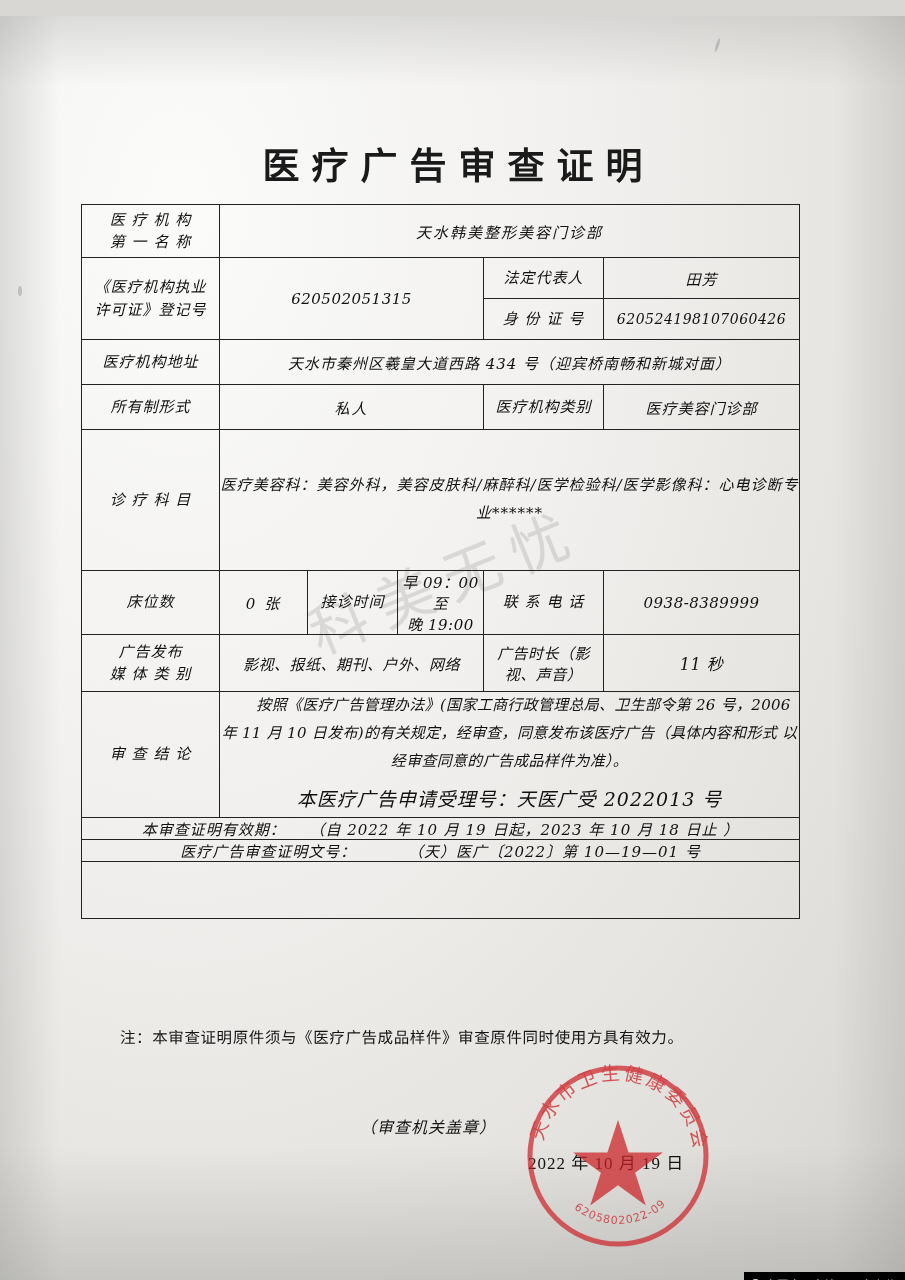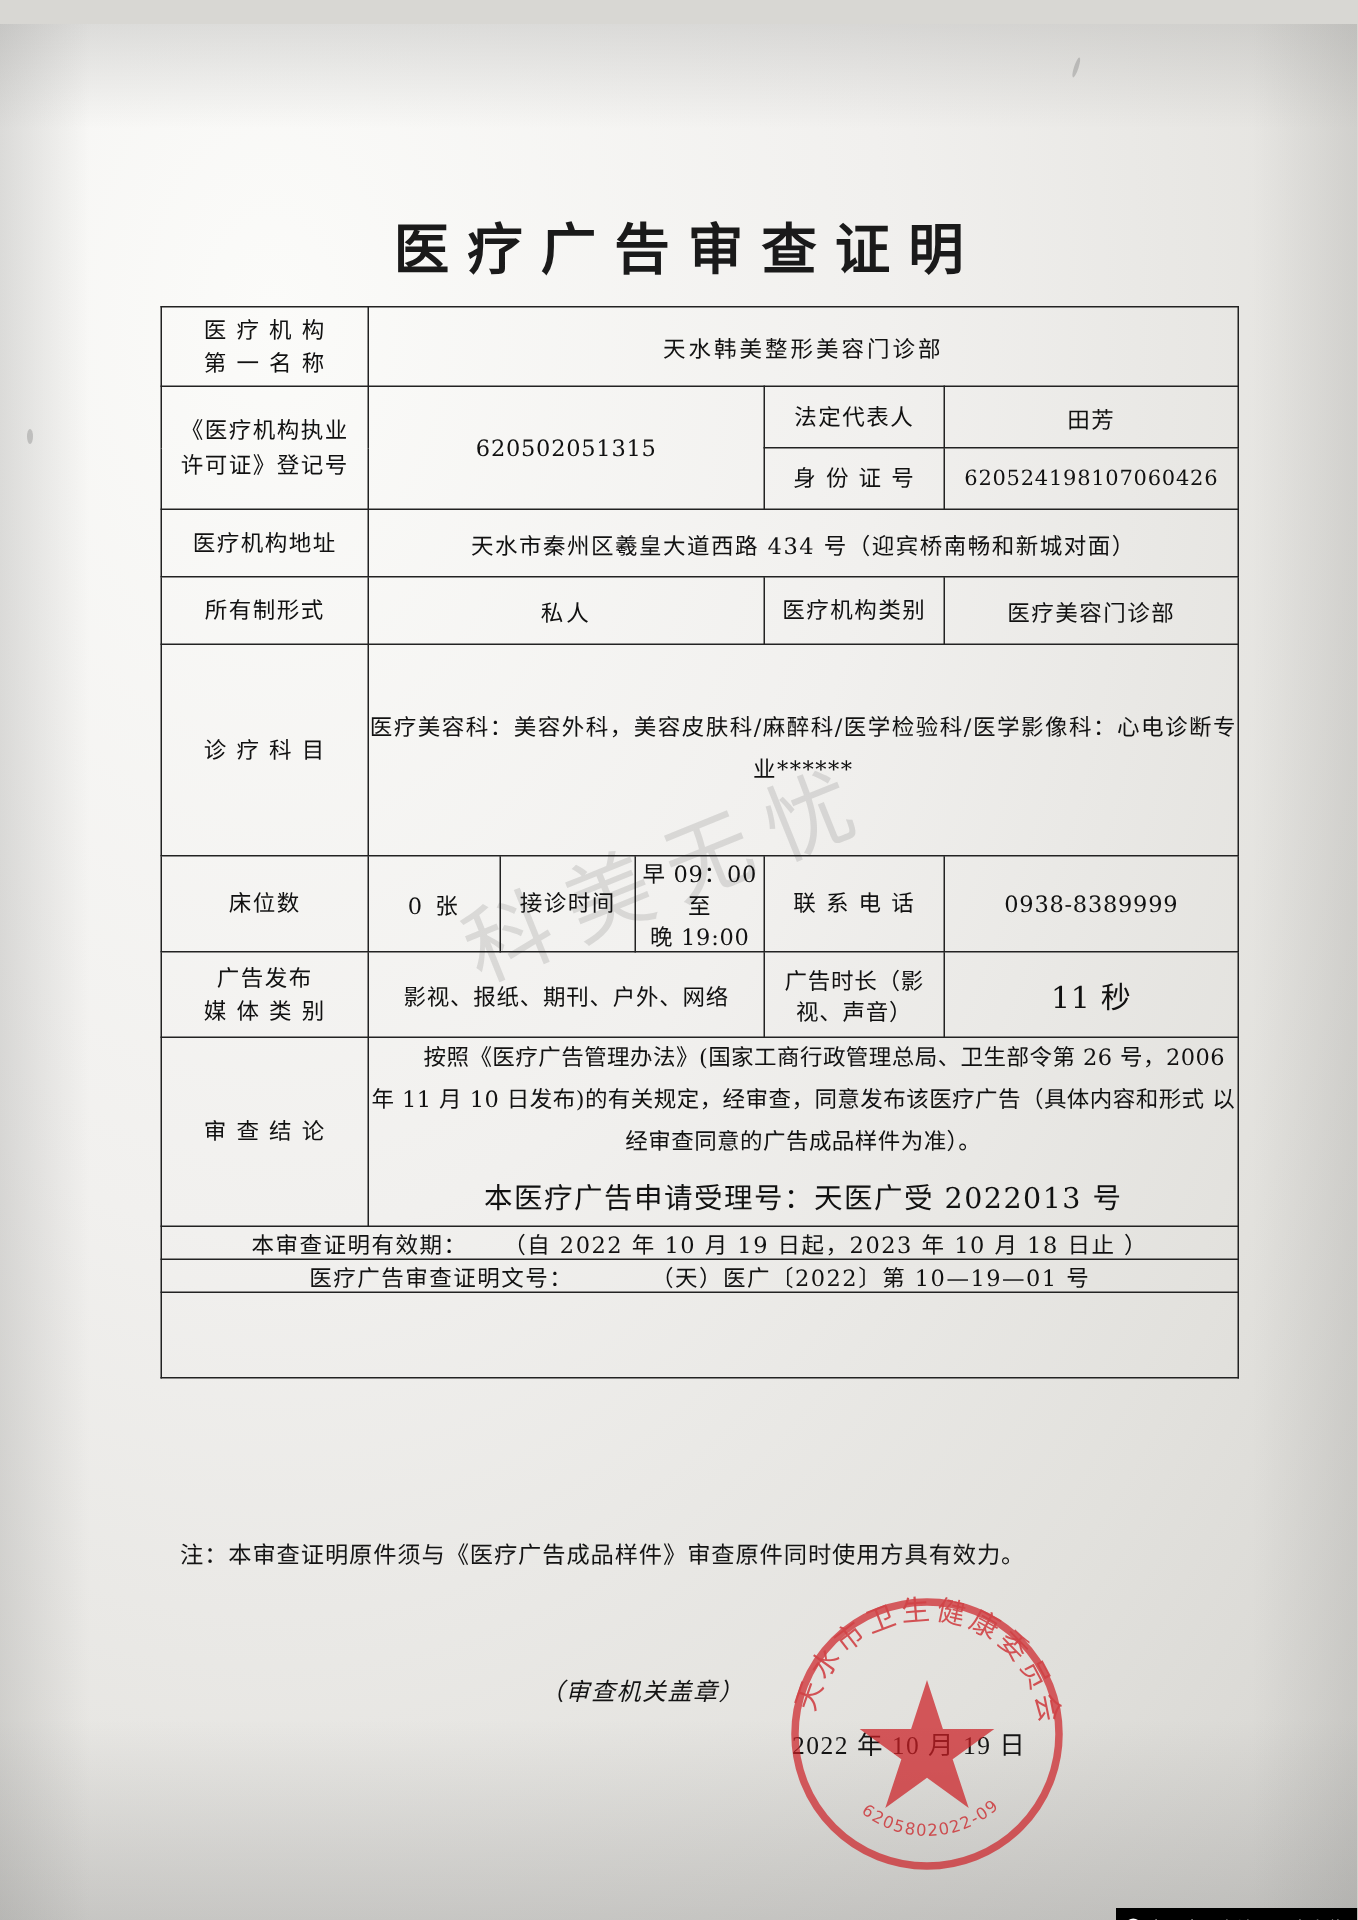--- a/index.html
+++ b/index.html
@@ -54,26 +54,27 @@
     font-size: 37px;
     font-weight: bold;
     letter-spacing: 12px;
     color: #1a1a1a;
     font-family: "DejaVu Serif", "Liberation Serif", serif;
     text-indent: 12px;
   }
 
   table.cert {
     position: absolute;
-    left: 107px;
+    left: 81px;
     top: 188px;
     width: 718px;
     border-collapse: collapse;
     table-layout: fixed;
     background: transparent;
+    font-style: italic;
   }
   table.cert td {
     border: 1.3px solid #222;
     padding: 0;
     color: #111;
     font-size: 15px;
     text-align: center;
     vertical-align: middle;
     font-family: "DejaVu Serif", "Liberation Serif", serif;
   }
@@ -313,21 +314,21 @@
       <tr>
         <td class="lbl" style="height:56px">
           <div>广告发布</div>
           <div>媒 体 类 别</div>
         </td>
         <td colspan="3" class="small" style="font-size:15px">影视、报纸、期刊、户外、网络</td>
         <td class="small">
           <div>广告时长（影</div>
           <div>视、声音）</div>
         </td>
-        <td class="small" style="font-size:20px">11 秒</td>
+        <td class="small" style="font-size:16px">11 秒</td>
       </tr>
 
       <tr>
         <td class="lbl" style="height:116px">审 查 结 论</td>
         <td colspan="5" class="concl">
           <span class="indent">按照《医疗广告管理办法》(国家工商行政管理总局、卫生部令第 26 号，2006</span>
           <span>年 11 月 10 日发布)的有关规定，经审查，同意发布该医疗广告（具体内容和形式</span>
           <span>以经审查同意的广告成品样件为准）。</span>
           <span class="line2">本医疗广告申请受理号：天医广受 2022013 号</span>
         </td>

